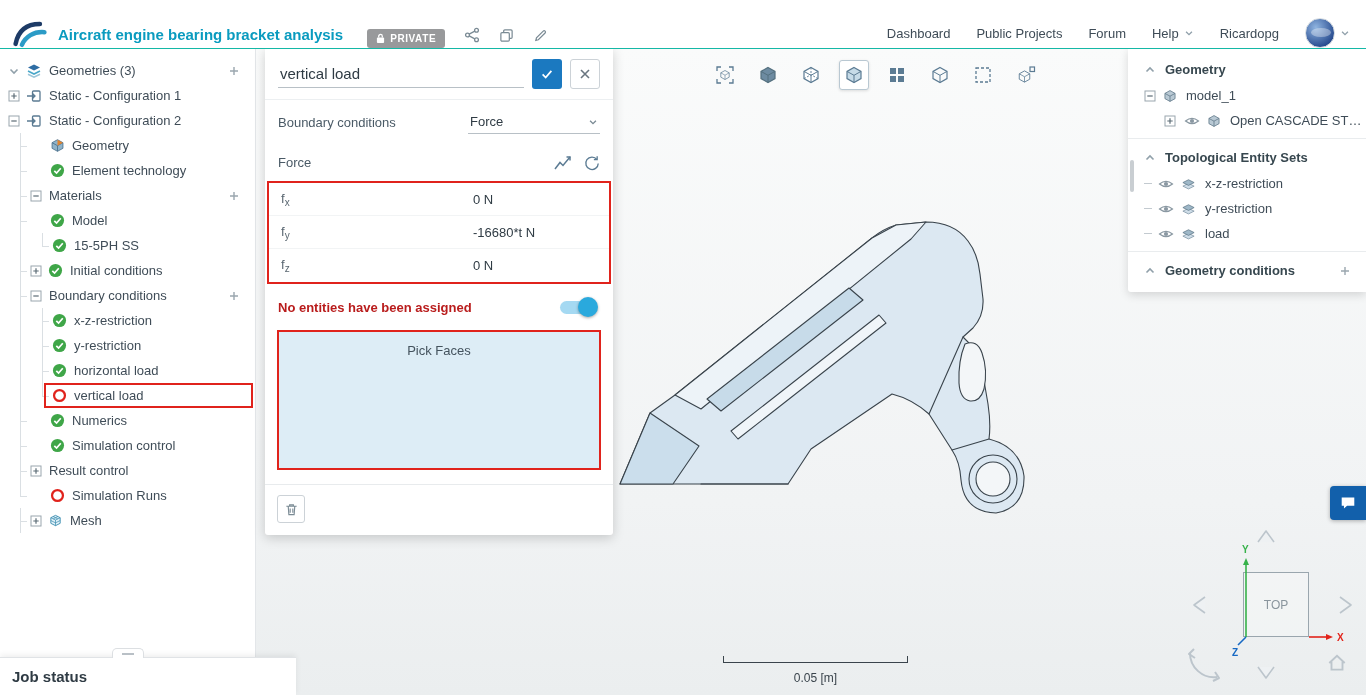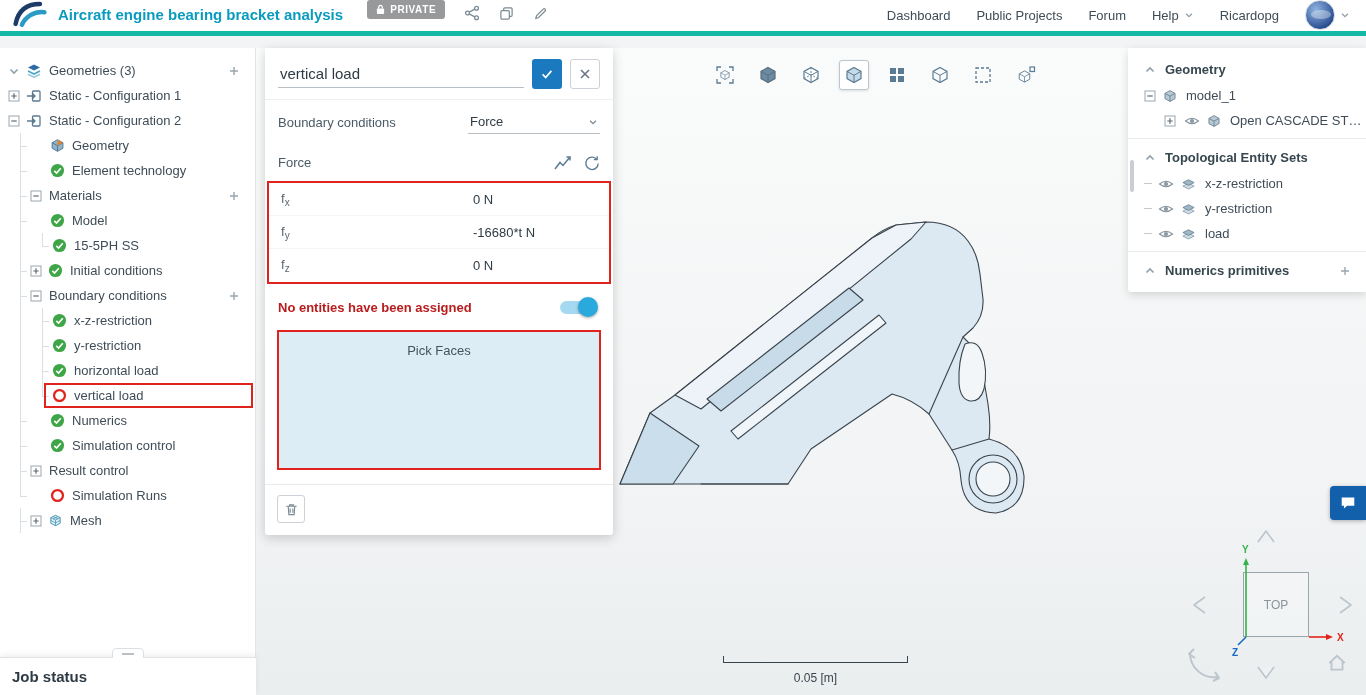--- a/index.html
+++ b/index.html
@@ -1,20 +1,20 @@
 <!DOCTYPE html>
 <html><head>
 <meta charset="utf-8">
 <style>
 *{box-sizing:border-box;margin:0;padding:0}
 html,body{width:1366px;height:695px}
 body{font-family:"Liberation Sans","DejaVu Sans",sans-serif;position:relative;overflow:hidden;background:#f3f4f5;color:#3f4c57}
 
 
-.header{position:absolute;top:0;left:0;right:0;height:36px;background:#fff;border-bottom:5px solid #14b8a6;display:flex;align-items:flex-start;z-index:40}
+.header{position:absolute;top:0;left:0;right:0;height:49px;background:#fff;border-bottom:1px solid #14b8a6;display:flex;align-items:flex-end;z-index:40}
 .brand{display:flex;align-items:center;gap:10px;padding-left:12px;cursor:pointer}
 .title{font-size:15px;font-weight:700;color:#0a9bbf;white-space:nowrap}
 .badge{display:flex;align-items:center;gap:5px;background:#98999b;color:#fff;font-size:10px;font-weight:700;letter-spacing:.6px;border-radius:3px;padding:4px 9px;margin-left:24px;cursor:default}
 .hicons{display:flex;align-items:center;gap:8px;margin-left:14px}
 .hicon{width:26px;height:26px;display:flex;align-items:center;justify-content:center;color:#7a8a94;cursor:pointer;border-radius:3px}
 .hnav{margin-left:auto;display:flex;align-items:center;gap:26px;padding-right:16px;font-size:13px;color:#3f4c57}
 .hnav .navitem{cursor:pointer;white-space:nowrap;display:flex;align-items:center;gap:5px}
 .avatar{width:30px;height:30px;border-radius:50%;background:radial-gradient(circle at 35% 30%,#8fb4e0,#274b8f 75%);border:1px solid #d7dde2;cursor:pointer;position:relative;overflow:hidden}
 .avatar:after{content:"";position:absolute;left:5px;top:9px;width:20px;height:9px;border-radius:50%;background:rgba(255,255,255,.35)}
 
@@ -27,21 +27,21 @@
 .spacer{display:inline-block;width:20px;flex:none}
 .ic{display:inline-flex;align-items:center;justify-content:center;flex:none}
 .ic svg{display:block}
 .add-btn{margin-left:auto;margin-right:12px;width:18px;height:18px;display:flex;align-items:center;justify-content:center;cursor:pointer}
 .guide{position:absolute;width:0;border-left:1px solid #dadfe3;top:0;bottom:0;pointer-events:none}
 .guide.last{bottom:50%}
 .conn{position:absolute;height:0;border-top:1px solid #dadfe3;top:50%;width:7px;pointer-events:none}
 .selbox{position:absolute;left:44px;right:2px;top:0;bottom:0;border:2px solid #e0231c;pointer-events:none}
 
 
-.job-status{position:absolute;left:0;bottom:0;width:256px;height:38px;background:#fff;border-top:1px solid #e0e3e6;box-shadow:0 -2px 6px rgba(0,0,0,.07);display:flex;align-items:center;padding-left:12px;font-weight:700;font-size:15px;color:#2f3b44;z-index:22}
+.job-status{position:absolute;left:0;bottom:0;width:296px;height:38px;background:#fff;border-top:1px solid #e0e3e6;box-shadow:0 -2px 6px rgba(0,0,0,.07);display:flex;align-items:center;padding-left:12px;font-weight:700;font-size:15px;color:#2f3b44;z-index:22}
 .job-tab{position:absolute;left:112px;top:-10px;width:32px;height:10px;background:#fff;border:1px solid #dcdfe2;border-bottom:none;border-radius:5px 5px 0 0;display:flex;align-items:center;justify-content:center;cursor:pointer}
 .job-tab i{display:block;width:12px;border-top:2px solid #b9c0c6}
 
 
 .viewport{position:absolute;top:48px;left:256px;right:0;bottom:0;background:linear-gradient(180deg,#fafbfb 0%,#f1f3f4 70%,#ebeeef 100%)}
 .vtoolbar{position:absolute;left:454px;top:12px;display:flex;gap:13px}
 .vt-btn{width:30px;height:30px;display:flex;align-items:center;justify-content:center;color:#5b7b93;cursor:pointer;border-radius:3px;border:1px solid transparent}
 .vt-btn.selected{background:#fff;border-color:#b9c8d2;box-shadow:0 1px 3px rgba(0,0,0,.12)}
 
 .model-svg{position:absolute;left:355px;top:155px}
@@ -738,21 +738,21 @@
       </span>
       <span class="rlbl">load</span>
     </div>
     <div class="rp-div"></div>
     <div class="rp-header">
       <span class="ic">
         <svg width="12" height="12" viewBox="0 0 12 12">
           <path d="M2.5 7.5 L6 4 L9.5 7.5" fill="none" stroke="#90a0aa" stroke-width="1.6"></path>
         </svg>
       </span>
-      <span class="rt">Numerics primitives</span>
+      <span class="rt">Geometry conditions</span>
       <span class="rp-add">
         <svg width="12" height="12" viewBox="0 0 12 12">
           <path d="M2 6 H10 M6 2 V10" stroke="#9aa6ae" stroke-width="1.4"></path>
         </svg>
       </span>
     </div>
   </div>
 
 <div class="chat-btn">
   <svg width="18" height="18" viewBox="0 0 20 20">

